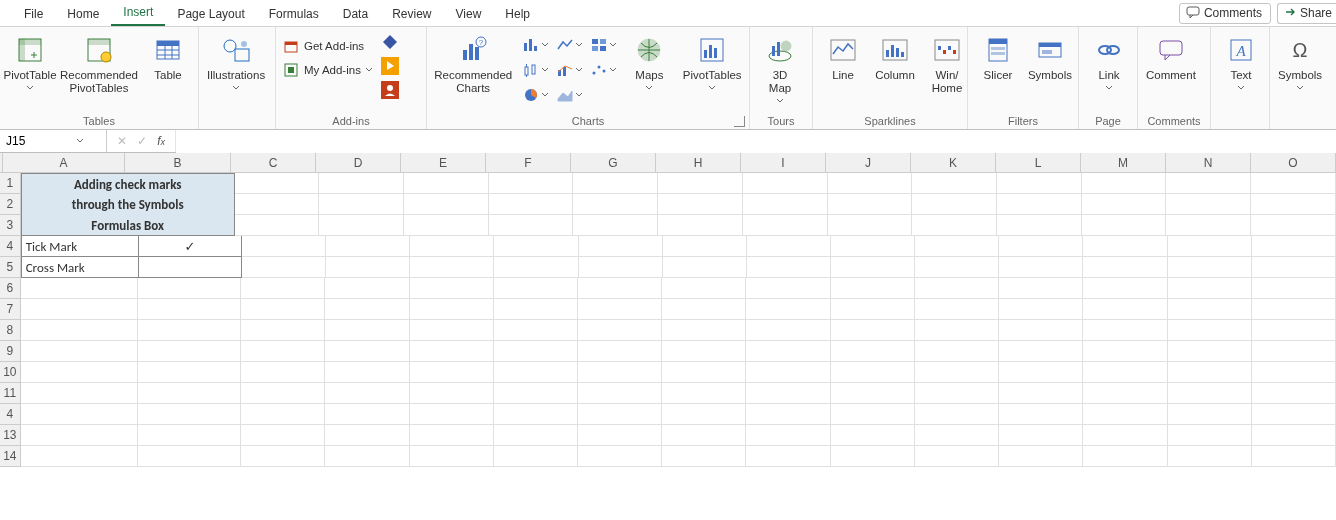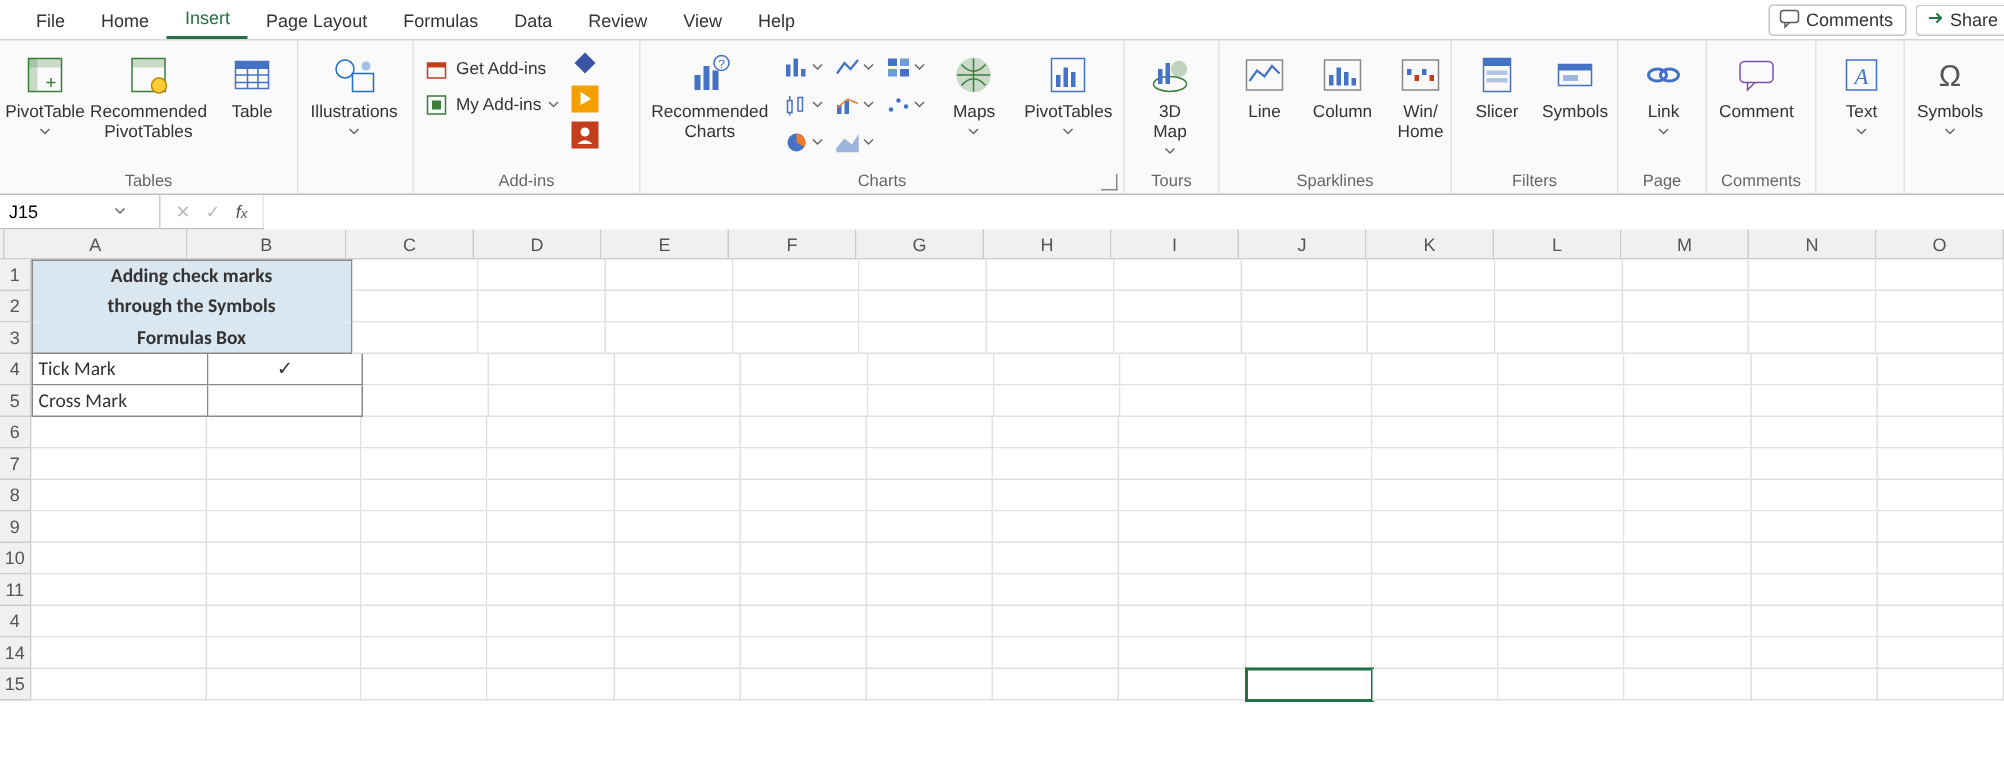--- a/index.html
+++ b/index.html
@@ -743,49 +743,49 @@
         <div class="cell" style="width: 84px;"></div>
         <div class="cell" style="width: 84px;"></div>
         <div class="cell" style="width: 84px;"></div>
         <div class="cell" style="width: 84px;"></div>
         <div class="cell" style="width: 84px;"></div>
         <div class="cell" style="width: 84px;"></div>
         <div class="cell" style="width: 84px;"></div>
         <div class="cell" style="width: 84px;"></div>
       </div>
       <div class="row">
+        <div class="rowhdr">13</div>
+        <div class="cell" style="width: 121px;"></div>
+        <div class="cell" style="width: 105px;"></div>
+        <div class="cell" style="width: 84px;"></div>
+        <div class="cell" style="width: 84px;"></div>
+        <div class="cell" style="width: 84px;"></div>
+        <div class="cell" style="width: 84px;"></div>
+        <div class="cell" style="width: 84px;"></div>
+        <div class="cell" style="width: 84px;"></div>
+        <div class="cell" style="width: 84px;"></div>
+        <div class="cell" style="width: 84px;"></div>
+        <div class="cell" style="width: 84px;"></div>
+        <div class="cell" style="width: 84px;"></div>
+        <div class="cell" style="width: 84px;"></div>
+        <div class="cell" style="width: 84px;"></div>
+        <div class="cell" style="width: 84px;"></div>
+      </div>
+      <div class="row">
         <div class="rowhdr">14</div>
         <div class="cell" style="width: 121px;"></div>
         <div class="cell" style="width: 105px;"></div>
         <div class="cell" style="width: 84px;"></div>
         <div class="cell" style="width: 84px;"></div>
         <div class="cell" style="width: 84px;"></div>
         <div class="cell" style="width: 84px;"></div>
         <div class="cell" style="width: 84px;"></div>
         <div class="cell" style="width: 84px;"></div>
         <div class="cell" style="width: 84px;"></div>
         <div class="cell" style="width: 84px;"></div>
         <div class="cell" style="width: 84px;"></div>
         <div class="cell" style="width: 84px;"></div>
         <div class="cell" style="width: 84px;"></div>
         <div class="cell" style="width: 84px;"></div>
         <div class="cell" style="width: 84px;"></div>
       </div>
-      <div class="row">
-        <div class="rowhdr">15</div>
-        <div class="cell" style="width: 121px;"></div>
-        <div class="cell" style="width: 105px;"></div>
-        <div class="cell" style="width: 84px;"></div>
-        <div class="cell" style="width: 84px;"></div>
-        <div class="cell" style="width: 84px;"></div>
-        <div class="cell" style="width: 84px;"></div>
-        <div class="cell" style="width: 84px;"></div>
-        <div class="cell" style="width: 84px;"></div>
-        <div class="cell" style="width: 84px;"></div>
-        <div class="cell active-cell" style="width: 84px;"></div>
-        <div class="cell" style="width: 84px;"></div>
-        <div class="cell" style="width: 84px;"></div>
-        <div class="cell" style="width: 84px;"></div>
-        <div class="cell" style="width: 84px;"></div>
-        <div class="cell" style="width: 84px;"></div>
-      </div>
     </div>
 </div>
 
 </body></html>

